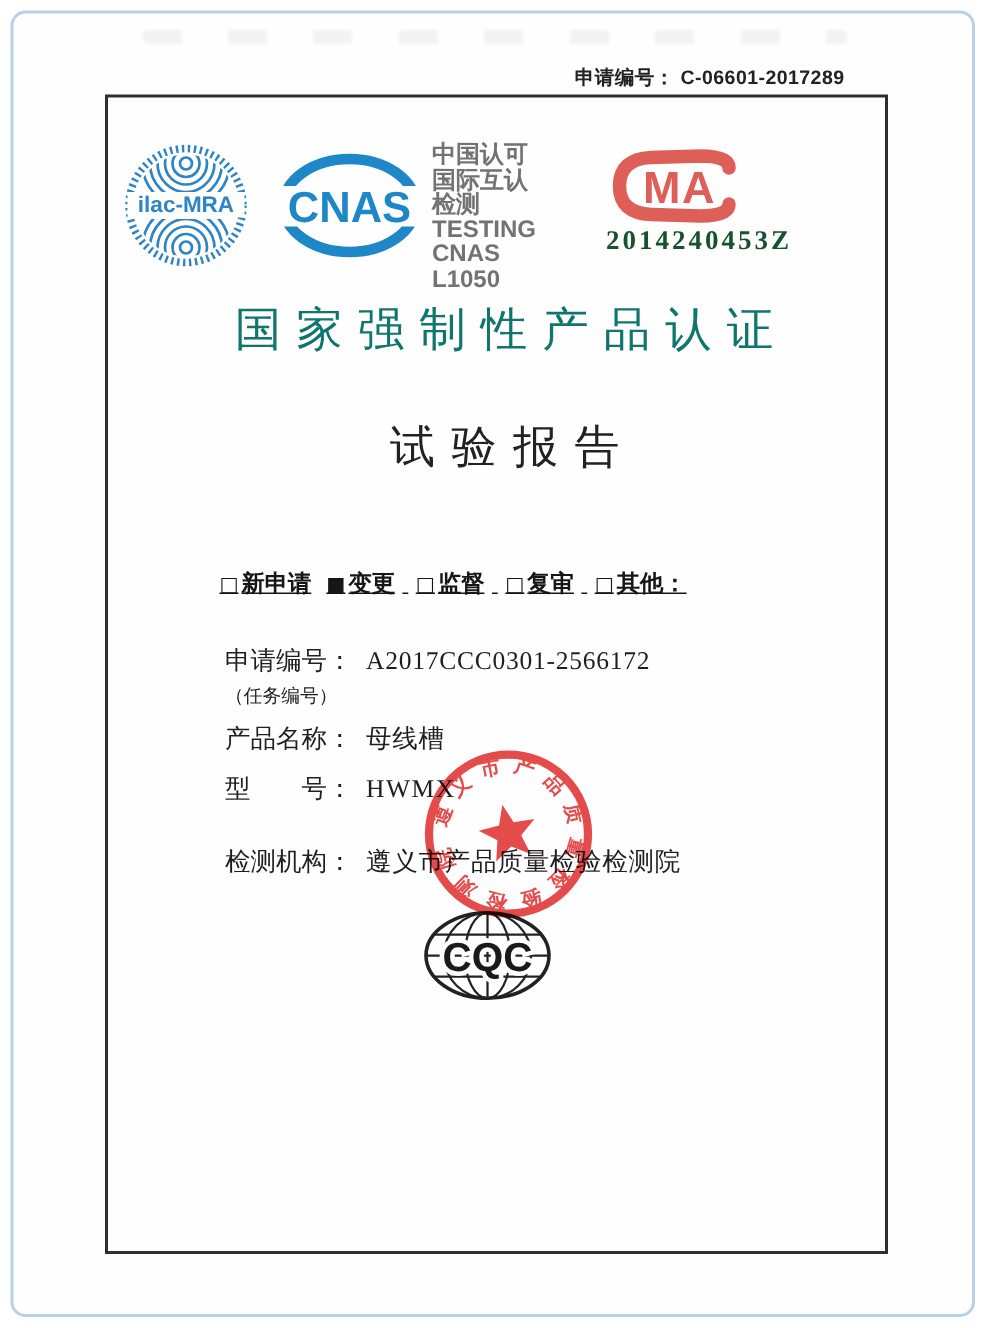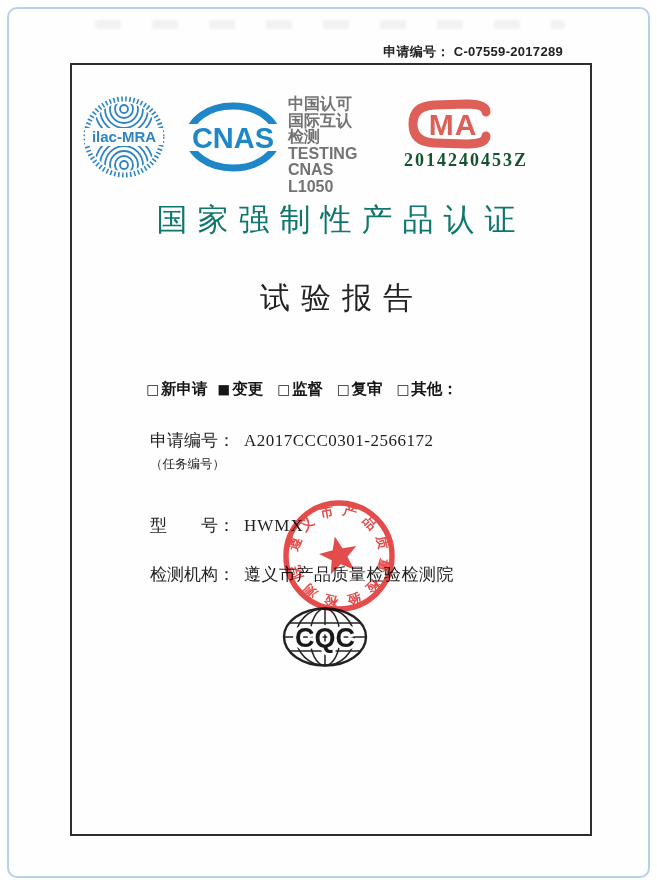--- a/index.html
+++ b/index.html
@@ -46,21 +46,21 @@
     position:absolute; left:70px; width:522px; top:199px; text-align:center;
     font-size:31px; letter-spacing:10px; padding-left:10px; font-weight:400; color:#0f766e;
   }
   .subtitle {
     position:absolute; left:70px; width:522px; top:278px; text-align:center;
     font-size:30px; letter-spacing:11px; padding-left:11px; font-weight:400; color:#222;
   }
   
   .cb-row {
     position:absolute; left:70px; width:464px; top:379px; text-align:center;
-    font-size:15.5px; color:#161616; font-weight:600;
+    font-size:15.5px; color:#161616; font-weight:600;text-decoration:underline;
   }
   .cb { margin:0 5px; white-space:nowrap; }
   .cb .box { margin-right:2px; font-family:"DejaVu Sans",sans-serif; font-size:13.5px; }
   
   .field { position:absolute; left:150px; font-size:17px; white-space:nowrap; }
   .field .val { margin-left:9px; letter-spacing:.5px; }
   .f-app    { top:429px; }
   .f-task   { top:456px; font-size:12.5px;font-family:Liberation Serif, serif; }
   .f-prod   { top:481px; }
   .f-model  { top:514px; }
@@ -72,21 +72,21 @@
 </style>
 </head>
 <body>
 
 <div class="canvas">
 
   <div class="frame"></div>
   <div class="noise"></div>
 
   <div class="report-no">
-    <span class="lbl">申请编号：</span><span>C-07559-2017289</span>
+    <span class="lbl">申请编号：</span><span>C-06601-2017289</span>
   </div>
 
   <div class="doc-box"></div>
 
   <svg class="ilac" width="84" height="86" viewBox="0 0 84 86">
     <defs>
       <clipPath id="ilacCircle">
           <circle cx="42" cy="43" r="34"></circle>
         </clipPath>
       <clipPath id="ilacTop">
@@ -146,20 +146,23 @@
     <span class="cb"><span class="box">□</span><span>新申请</span></span><span class="cb"><span class="box">■</span><span>变更</span></span>
     <span class="cb"><span class="box">□</span><span>监督</span></span>
     <span class="cb"><span class="box">□</span><span>复审</span></span>
     <span class="cb"><span class="box">□</span><span>其他：</span></span>
   </div>
 
   <div class="field f-app">
     <span>申请编号：</span><span class="val">A2017CCC0301-2566172</span>
   </div>
   <div class="field f-task">（任务编号）</div>
+  <div class="field f-prod">
+    <span>产品名称：</span><span class="val">母线槽</span>
+  </div>
   <div class="field f-model">
     <span>型　　号：</span><span class="val">HWMX</span>
   </div>
   <div class="field f-agency">
     <span>检测机构：</span><span class="val">遵义市产品质量检验检测院</span>
   </div>
 
   <svg class="cqc" width="90" height="64" viewBox="0 0 90 64">
     <g stroke="#222" fill="none">
       <ellipse cx="45" cy="31" rx="41" ry="28.5" stroke-width="2.4"></ellipse>

